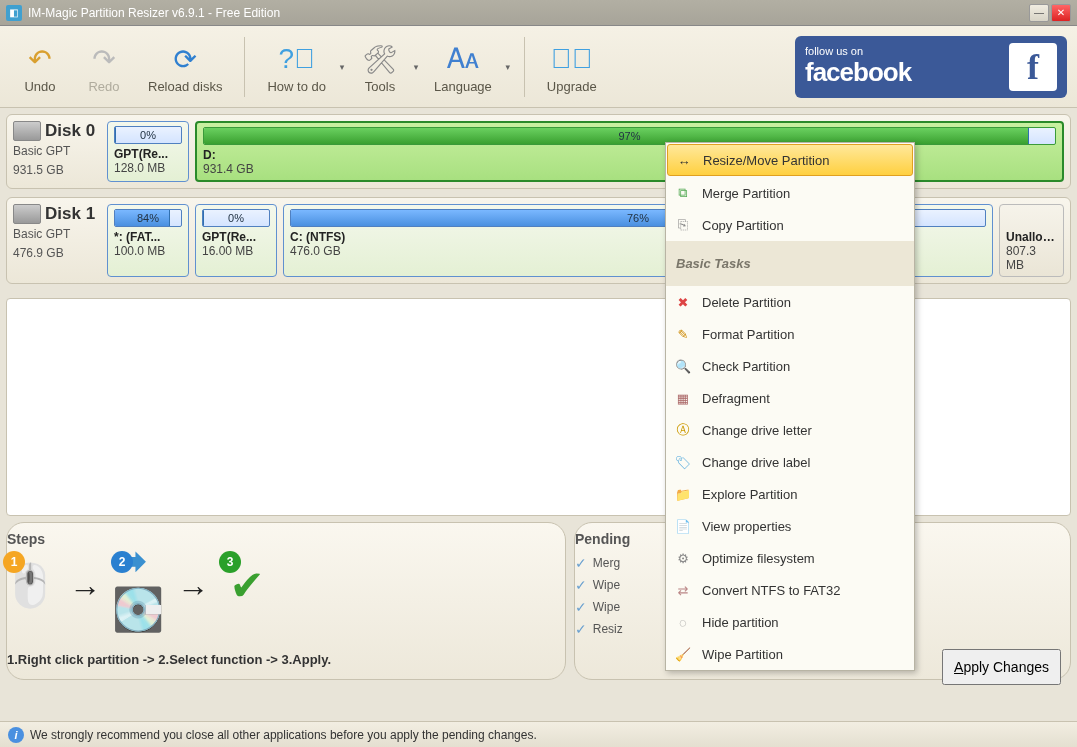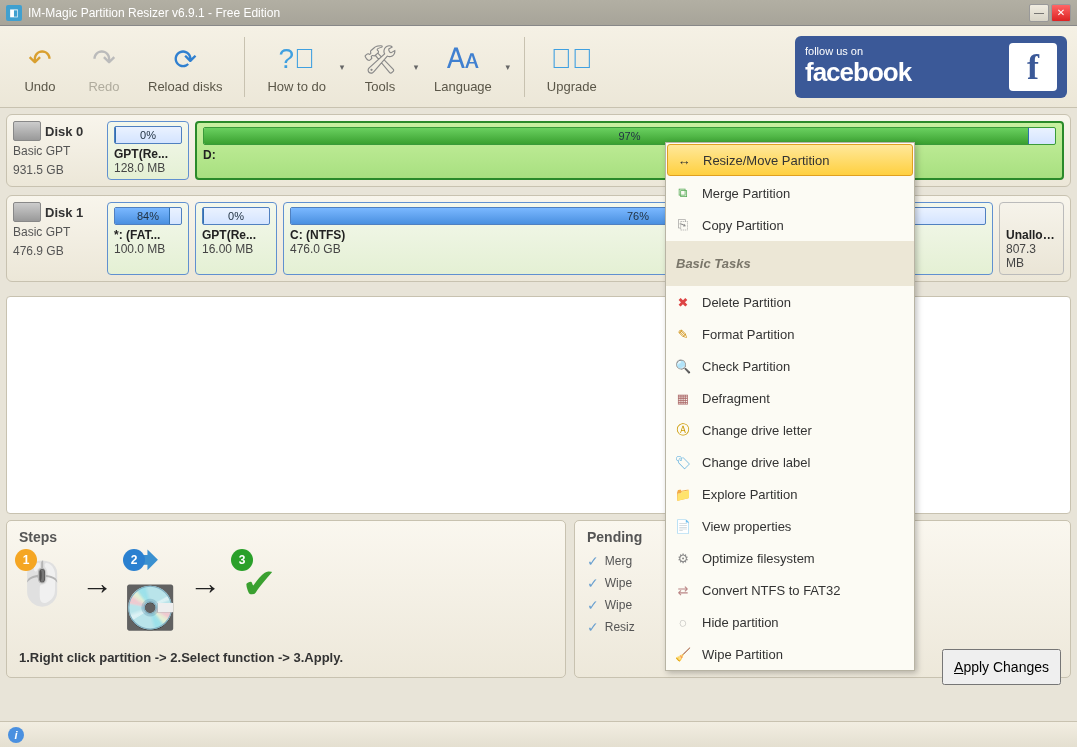--- a/index.html
+++ b/index.html
@@ -97,21 +97,21 @@
     display:flex;
     gap:6px;
     align-items:stretch;
   }
   .disk-head {
     width:88px;
     display:flex;flex-direction:column;
   }
   .disk-icon-title{display:flex;align-items:center;gap:4px;}
   .disk-icon{width:28px;height:20px;background:linear-gradient(to bottom,#ccc,#999);border-radius:2px;border:1px solid #888;}
-  .disk-title{font-weight:bold;color:#333;font-size:13px;}
+  .disk-title{font-weight:bold;color:#333;font-size:17px;}
   .disk-meta{color:#555;font-size:12px;line-height:1.4;margin-top:2px;}
   
   .part-box {
     border:1px solid #8aa;
     border-radius:4px;
     background: linear-gradient(to bottom,#f4f8ec,#e4f0d4);
     padding:4px 6px;
     display:flex;flex-direction:column;
     min-width:60px;
   }
@@ -145,22 +145,22 @@
   .work-blank{
     background:#fff;border:1px solid #c8c2b0;border-radius:4px;
     height:218px;margin:0 6px;
   }
   
   .bottom-panels{
     display:flex;gap:8px;padding:6px;
   }
   .panel{
     background:linear-gradient(to bottom,#faf7ef,#ede8da);
-    border:1px solid #c8c2b0;border-radius:5px;
-    padding:8px 12px 12px;
+    border:1px solid #c8c2b0;border-radius:18px;
+    padding:8px 0 12px;
   }
   .panel h3{font-size:14px;font-weight:bold;color:#555;margin-bottom:8px;}
   .steps-panel{flex:0 0 560px;}
   .steps-row{display:flex;align-items:center;gap:14px;margin:8px 0 10px;}
   .step-badge{width:22px;height:22px;border-radius:50%;display:flex;align-items:center;justify-content:center;color:#fff;font-weight:bold;font-size:12px;}
   .b1{background:#f5a623;} .b2{background:#2a80d0;} .b3{background:#2aa02a;}
   .step-group{display:flex;flex-direction:column;align-items:center;position:relative;}
   .step-group .step-badge{position:absolute;left:-4px;top:-4px;}
   .mouse-ico{width:48px;height:60px;display:flex;align-items:center;justify-content:center;font-size:42px;}
   .arrow{font-size:32px;color:#222;font-weight:bold;}
@@ -307,20 +307,21 @@
         </div>
       <div class="part-name">GPT(Re...</div>
       <div class="part-size">128.0 MB</div>
     </div>
     <div class="part-box selected" style="flex:1">
       <div class="part-usage green">
           <div class="fill" style="width:97%"></div>
           <span class="pct">97%</span>
         </div>
       <div class="part-name">D:</div>
+      <div class="part-size">931.4 GB</div>
     </div>
   </div>
 
   <div class="disk-row">
     <div class="disk-head">
       <div class="disk-icon-title">
         <div class="disk-icon"></div>
         <span class="disk-title">Disk 1</span>
       </div>
       <div class="disk-meta">Basic GPT</div>
@@ -463,13 +464,14 @@
       <span>Hide partition</span>
     </div>
   <div class="ctx-item">
       <span class="ctx-icon" style="color:#c80">🧹</span>
       <span>Wipe Partition</span>
     </div>
 </div>
 
 <div class="statusbar">
   <div class="info-ico">i</div>
+  <span>We strongly recommend you close all other applications before you apply the pending changes.</span>
 </div>
 
 </body></html>

